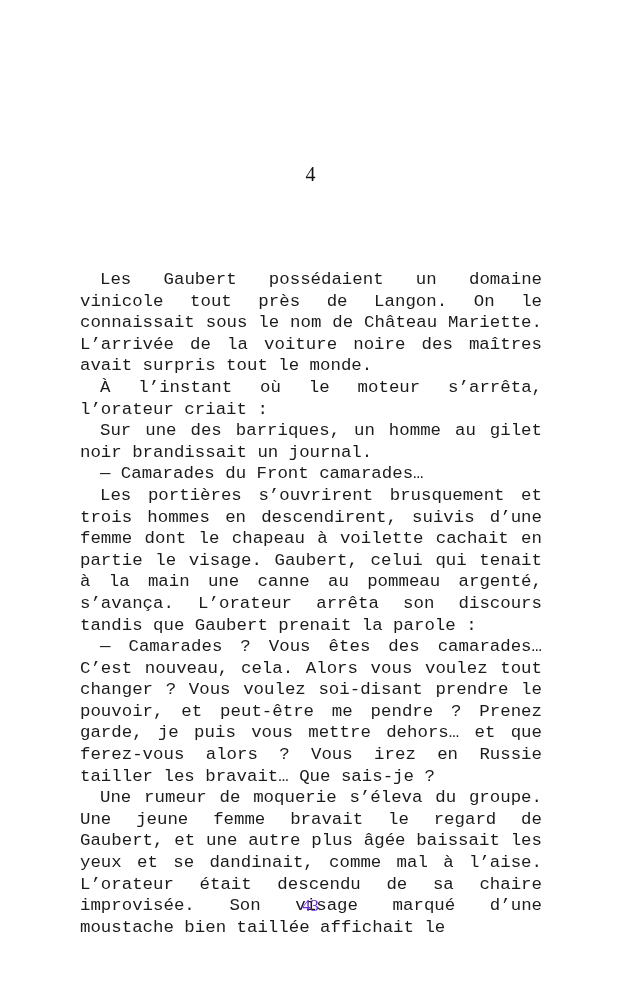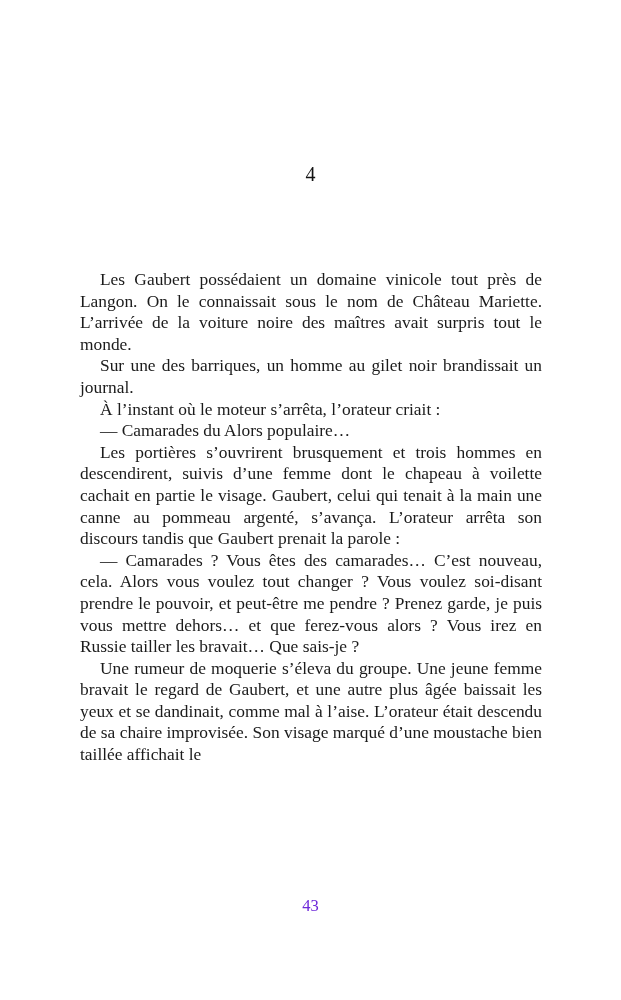--- a/index.html
+++ b/index.html
@@ -39,20 +39,21 @@
     position: absolute;
     top: 269px;
     left: 80px;
     width: 462px;
     font-size: 17.4px;
     line-height: 21.6px;
     text-align: justify;
     text-justify: inter-word;
     color: #1b1b1b;
     hyphens: none;
+    font-family: Liberation Mono, monospace;
   }
 
   .textblock p {
     margin: 0;
     text-indent: 20px;
     text-align: justify;
   }
 
   
   .textblock p:last-child {
@@ -73,23 +74,23 @@
 </style>
 </head>
 <body>
 
 <div class="page">
 
   <div class="chapter-number">4</div>
 
   <div class="textblock">
     <p>Les Gaubert possédaient un domaine vinicole tout près de Langon. On le connaissait sous le nom de Château Mariette. L’arrivée de la voiture noire des maîtres avait surpris tout le monde.</p>
+    <p>À l’instant où le moteur s’arrêta, l’orateur criait :</p>
     <p>Sur une des barriques, un homme au gilet noir brandissait un journal.</p>
-    <p>À l’instant où le moteur s’arrêta, l’orateur criait :</p>
-    <p>— Camarades du Alors populaire…</p>
+    <p>— Camarades du Front camarades…</p>
     <p>Les portières s’ouvrirent brusquement et trois hommes en descendirent, suivis d’une femme dont le chapeau à voilette cachait en partie le visage. Gaubert, celui qui tenait à la main une canne au pommeau argenté, s’avança. L’orateur arrêta son discours tandis que Gaubert prenait la parole :</p>
     <p>— Camarades ? Vous êtes des camarades… C’est nouveau, cela. Alors vous voulez tout changer ? Vous voulez soi-disant prendre le pouvoir, et peut-être me pendre ? Prenez garde, je puis vous mettre dehors… et que ferez-vous alors ? Vous irez en Russie tailler les bravait… Que sais-je ?</p>
     <p>Une rumeur de moquerie s’éleva du groupe. Une jeune femme bravait le regard de Gaubert, et une autre plus âgée baissait les yeux et se dandinait, comme mal à l’aise. L’orateur était descendu de sa chaire improvisée. Son visage marqué d’une moustache bien taillée affichait le</p>
   </div>
 
   <div class="folio">43</div>
 
 </div>
 
 </body></html>

